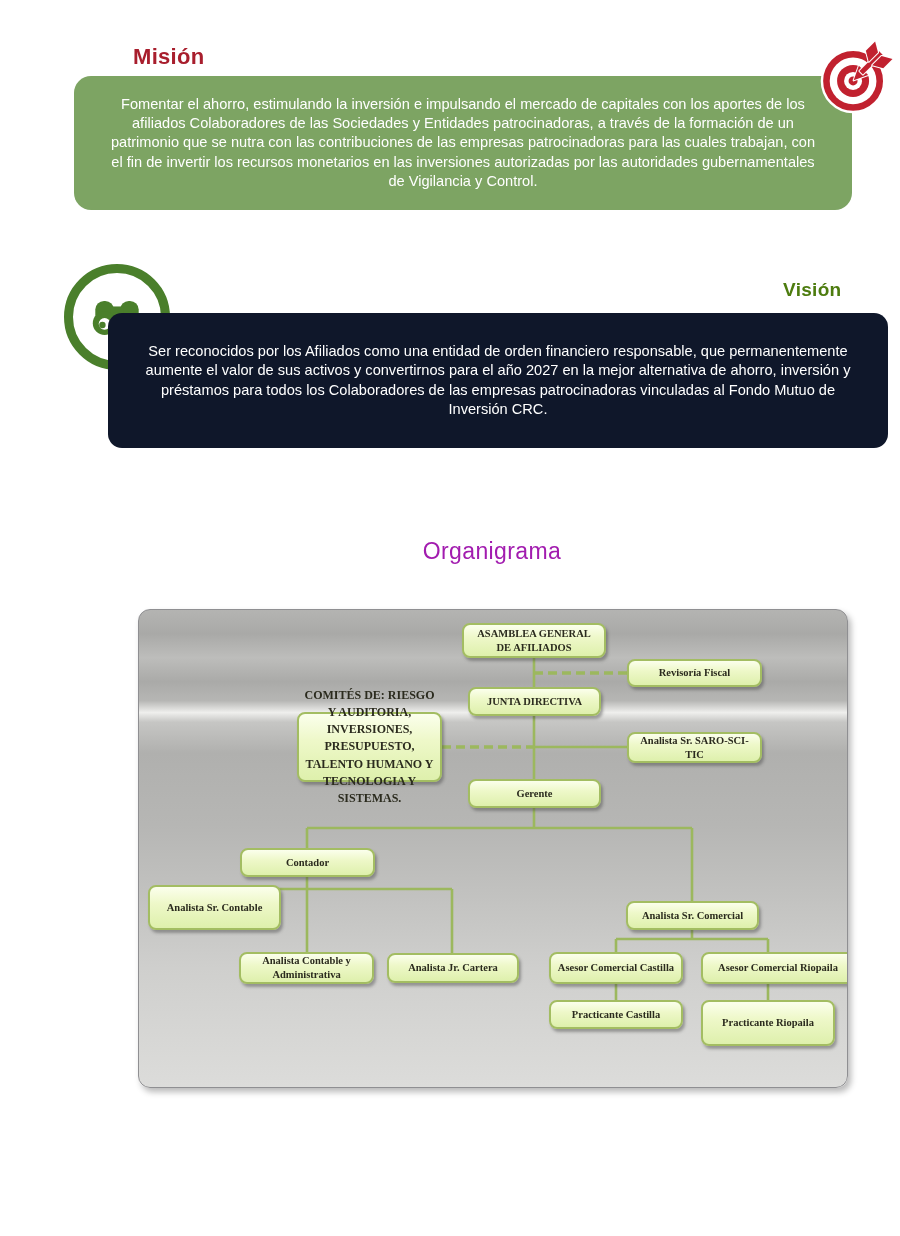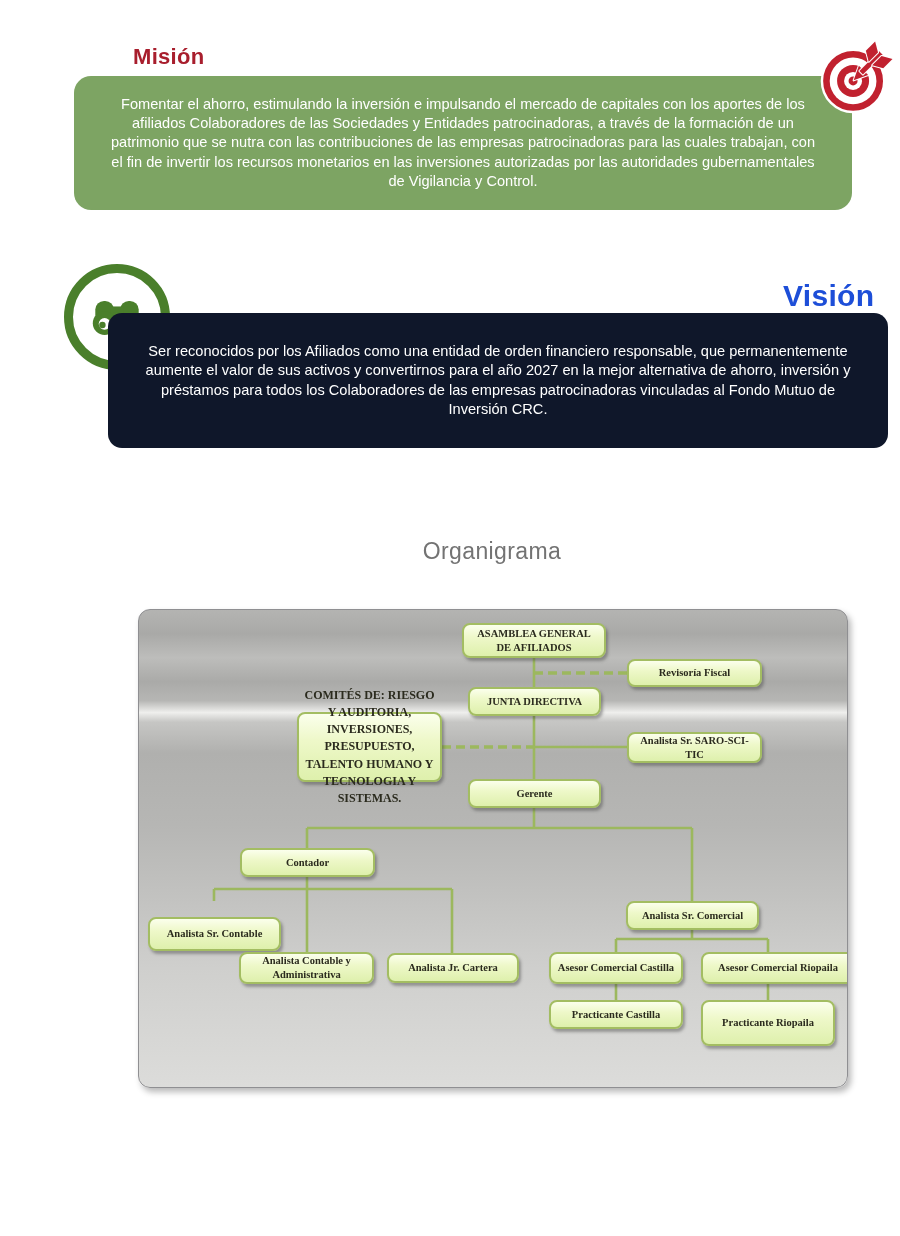--- a/index.html
+++ b/index.html
@@ -21,33 +21,33 @@
     left:108px;top:313px;width:780px;height:135px;border-radius:14px;background:#0f172a;
     display:flex;align-items:center;justify-content:center;
   }
   .box-text{
     margin:0;padding:0 36px;color:#ffffff;font-size:14.6px;line-height:19.3px;
     text-align:center;font-weight:400;
   }
 
   
   .vision-title{
-    left:783px;top:279px;font-size:30px;font-weight:600;color:#1d4ed8;letter-spacing:.3px;
+    left:783px;top:279px;font-size:19px;font-weight:600;color:#4d7c0f;letter-spacing:.3px;
   }
   .target-icon{left:817px;top:35px;width:82px;height:82px;}
   .binocular-wrap{
     left:64px;top:264px;width:88px;height:88px;border-radius:50%;
     background:#ffffff;border:9px solid #4a7f2b;box-shadow:0 0 0 3px #ffffff;
     display:flex;align-items:center;justify-content:center;
   }
 
   
   .org-title{
     left:492px;top:538px;transform:translateX(-50%);
-    font-size:23px;font-weight:500;color:#737373;letter-spacing:.4px;
+    font-size:23px;font-weight:500;color:#a21caf;letter-spacing:.4px;
   }
   .org-panel{
     left:138px;top:609px;width:708px;height:477px;border-radius:12px;
     border:1px solid #8f8f92;
     box-shadow:3px 4px 6px rgba(0,0,0,.28);
     background:linear-gradient(180deg,
       #b4b4b2 0%, #a9a9a7 5%, #bdbdbb 10%, #aaaaa8 15%, #b6b6b4 19%,
       #efefed 21.5%, #c6c6c4 23.5%, #b0b0ae 30%, #b6b6b4 45%,
       #c2c2c0 60%, #cfcfcd 75%, #d8d8d6 92%, #dcdcda 100%);
     overflow:hidden;
@@ -134,21 +134,21 @@
     </g>
   </svg>
 
   <div class="node" style="left:323px;top:13px;width:144px;height:35px">ASAMBLEA GENERAL DE AFILIADOS</div>
   <div class="node" style="left:488px;top:49px;width:135px;height:28px">Revisoría Fiscal</div>
   <div class="node" style="left:329px;top:77px;width:133px;height:29px">JUNTA DIRECTIVA</div>
   <div class="node small" style="left:158px;top:102px;width:145px;height:70px">COMITÉS DE: RIESGO Y AUDITORIA, INVERSIONES, PRESUPUESTO, TALENTO HUMANO Y TECNOLOGIA Y SISTEMAS.</div>
   <div class="node" style="left:488px;top:122px;width:135px;height:31px">Analista Sr. SARO-SCI-TIC</div>
   <div class="node" style="left:329px;top:169px;width:133px;height:29px">Gerente</div>
   <div class="node" style="left:101px;top:238px;width:135px;height:29px">Contador</div>
-  <div class="node" style="left:9px;top:307px;width:133px;height:34px">Analista Sr. Contable</div>
+  <div class="node" style="left:9px;top:275px;width:133px;height:45px">Analista Sr. Contable</div>
   <div class="node" style="left:100px;top:342px;width:135px;height:32px">Analista Contable y Administrativa</div>
   <div class="node" style="left:248px;top:343px;width:132px;height:30px">Analista Jr. Cartera</div>
   <div class="node" style="left:487px;top:291px;width:133px;height:29px">Analista Sr. Comercial</div>
   <div class="node" style="left:410px;top:342px;width:134px;height:32px">Asesor Comercial Castilla</div>
   <div class="node" style="left:562px;top:342px;width:154px;height:32px">Asesor Comercial Riopaila</div>
   <div class="node" style="left:410px;top:390px;width:134px;height:29px">Practicante Castilla</div>
   <div class="node" style="left:562px;top:390px;width:134px;height:46px">Practicante Riopaila</div>
 </div>
 
 </body></html>

